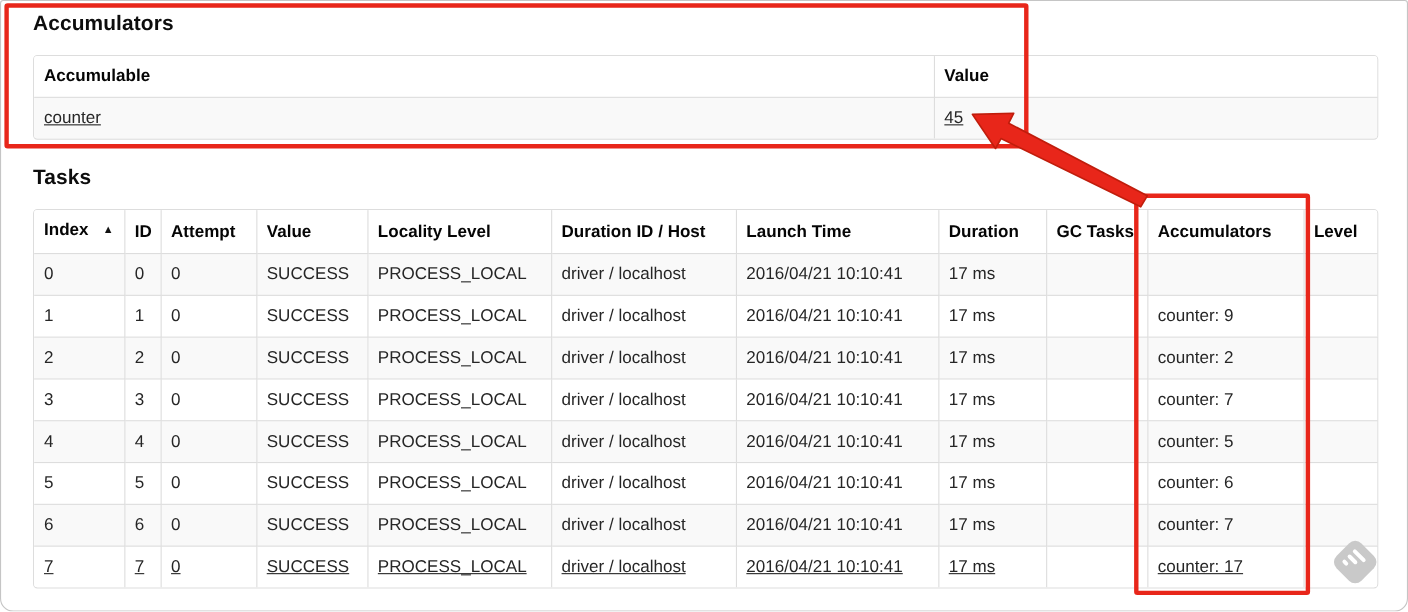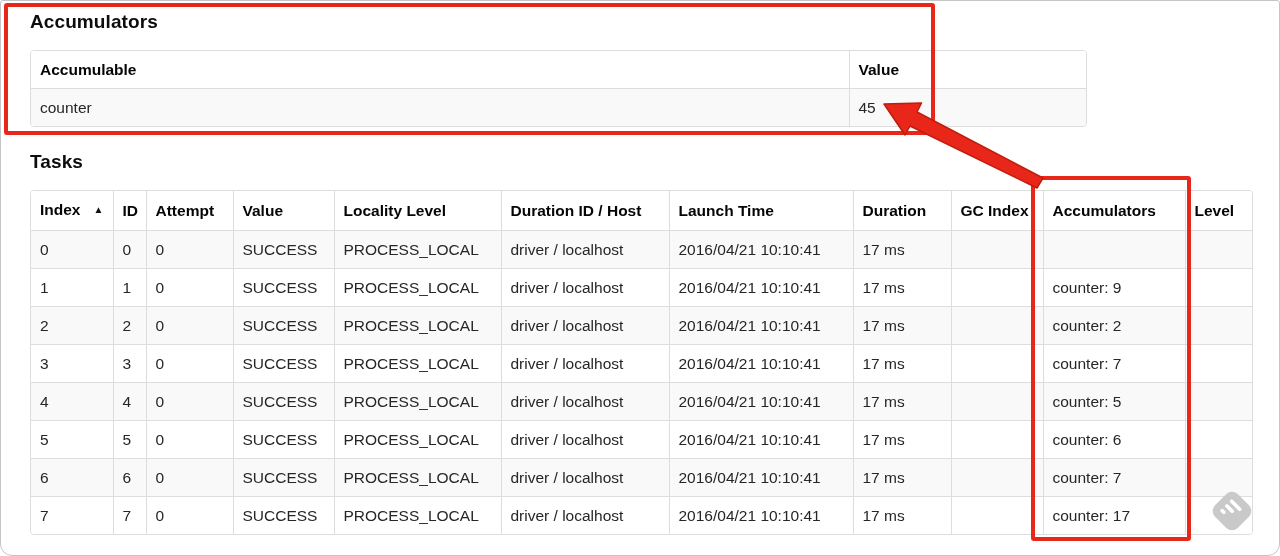--- a/index.html
+++ b/index.html
@@ -32,21 +32,21 @@
 
   .tablewrap {
     position: absolute;
     left: 30px;
     border: 1px solid #dddddd;
     border-radius: 4px;
     overflow: hidden;
     background: #ffffff;
     box-sizing: border-box;
   }
-  #acc-tablewrap { top: 50px; width: 1057px; }
+  #acc-tablewrap { top: 50px; width: 1223px; }
   #tasks-tablewrap { top: 190px; width: 1223px; }
 
   table {
     border-collapse: collapse;
     table-layout: fixed;
     width: 100%;
     font-size: 15.5px;
     color: #262626;
   }
   th, td {
@@ -58,21 +58,21 @@
     white-space: nowrap;
     line-height: 21px;
     font-weight: normal;
   }
   th {
     font-weight: bold;
     color: #050505;
     background: #ffffff;
   }
   th:last-child, td:last-child { border-right: none; }
-  tbody tr:last-child td { border-bottom: none; }
+  tbody tr:last-child td { border-bottom: none; text-decoration: underline; }
   tbody tr:nth-child(odd) td { background: #f9f9f9; }
   tbody tr:nth-child(even) td { background: #ffffff; }
 
   .sort-icon {
     font-size: 10px;
     margin-left: 13px;
     position: relative;
     top: -2px;
     color: #111;
   }
@@ -143,21 +143,21 @@
     <thead>
         <tr id="tasks-thead-row">
           <th>Index<span class="sort-icon">▲</span></th>
           <th>ID</th>
           <th>Attempt</th>
           <th>Value</th>
           <th>Locality Level</th>
           <th>Duration ID / Host</th>
           <th>Launch Time</th>
           <th>Duration</th>
-          <th>GC Index</th>
+          <th>GC Tasks</th>
           <th>Accumulators</th>
           <th>Level</th>
         </tr>
       </thead>
     <tbody id="tasks-tbody">
         <tr>
           <td>0</td>
           <td>0</td>
           <td>0</td>
           <td>SUCCESS</td>

